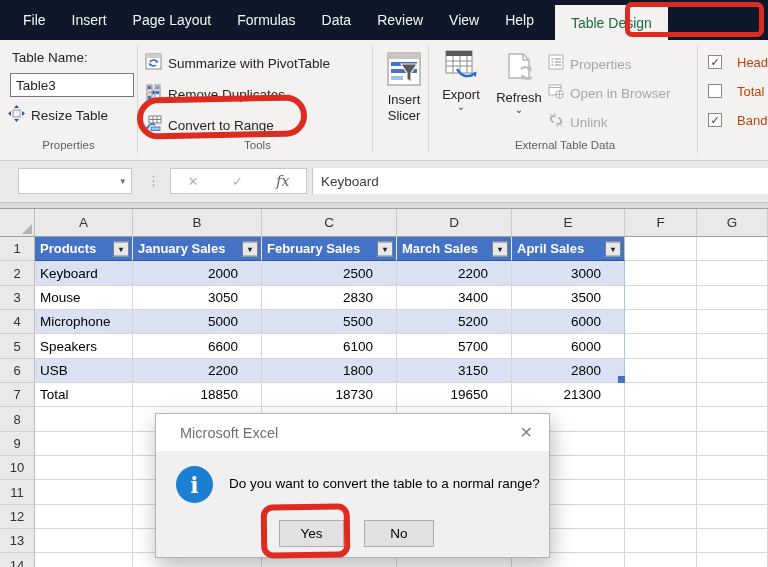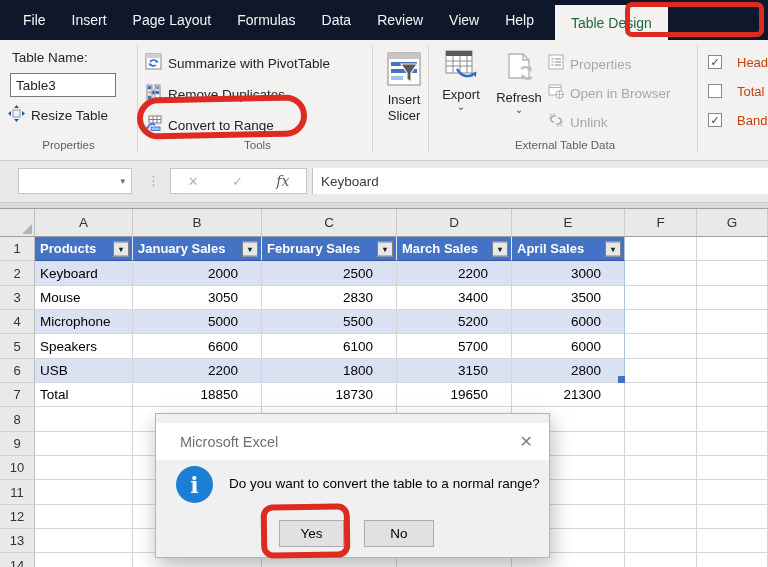--- a/index.html
+++ b/index.html
@@ -15,21 +15,21 @@
     padding:0 16px; }
 
   
   .ribbon { position:absolute; left:0; top:40px; width:768px; height:121px;
     background:#f3f2f1; border-bottom:1px solid #cfcdcb; }
   .ribbon .divider { position:absolute; top:5px; width:1px; height:108px; background:#d8d6d4; }
   .grouplabel { position:absolute; top:99px; font-size:11.5px; color:#605e5c; text-align:center; }
   .rlabel { font-size:13.5px; color:#252423; }
   .rbtn { position:absolute; display:flex; align-items:center; gap:6px; height:26px; cursor:default; }
   .rbtn svg { flex:0 0 auto; }
-  .namebox-input { position:absolute; left:10px; top:33px; width:106px; height:24px;
+  .namebox-input { position:absolute; left:10px; top:33px; width:124px; height:24px;
     border:1px solid #767676; background:#fff; font-size:13.5px; padding:0 5px;
     font-family:"Liberation Sans", sans-serif; color:#222; }
   .bigbtn { position:absolute; display:flex; flex-direction:column; align-items:center; }
   .bigbtn .lbl { font-size:13px; color:#252423; line-height:16px; }
   .chev { font-size:10px; color:#444; line-height:8px; }
   .disabled-row { position:absolute; display:flex; align-items:center; gap:6px; height:24px; }
   .disabled-row .lbl { font-size:13.5px; color:#a8a6a4; }
   .cbrow { position:absolute; display:flex; align-items:center; gap:7px; height:18px; }
   .cbbox { width:14px; height:14px; border:1px solid #8a8886; background:#fff;
     display:flex; align-items:center; justify-content:center; font-size:11px; color:#333; }
@@ -71,21 +71,21 @@
     border-right:1px solid rgba(255,255,255,.85); border-bottom:1px solid #2f55a4; padding-right:21px; }
   .cell.tedge { border-right:1px solid #aebfdf; }
   .filter { position:absolute; right:3px; top:50%; transform:translateY(-50%);
     width:16px; height:15px; background:#e8e8e8; border:1px solid #808080; color:#222;
     font-size:8px; display:flex; align-items:center; justify-content:center; }
   .handle { position:absolute; left:618px; top:376px; width:7px; height:7px; background:#4472c4; z-index:2; }
 
   
   .dialog { position:absolute; left:155px; top:413px; width:395px; height:145px; z-index:10;
     background:#f0f0f0; border:1px solid #b6b4b2; box-shadow:2px 8px 20px rgba(0,0,0,.28); }
-  .dtitle { position:absolute; left:0; top:9px; width:100%; height:37px; background:#fff;
+  .dtitle { position:absolute; left:0; top:0; width:100%; height:37px; background:#fff;
     display:flex; align-items:center; }
   .dtitle .txt { margin-left:24px; font-size:14.5px; color:#707070; }
   .dclose { margin-left:auto; margin-right:16px; font-size:16px; color:#808080; }
   .dinfo { position:absolute; left:20px; top:52px; width:37px; height:37px; border-radius:50%;
     background:#1b7fd4; color:#fff; display:flex; align-items:center; justify-content:center;
     font-size:22px; font-weight:bold; font-family:"DejaVu Serif", serif; }
   .dmsg { position:absolute; left:73px; top:62px; font-size:13.5px; color:#000; }
   .dbtn { position:absolute; top:106px; height:27px; background:#e1e1e1; border:1px solid #adadad;
     font-size:13.5px; color:#000; display:flex; align-items:center; justify-content:center; }
   .dbtn.yes { left:123px; width:65px; }

